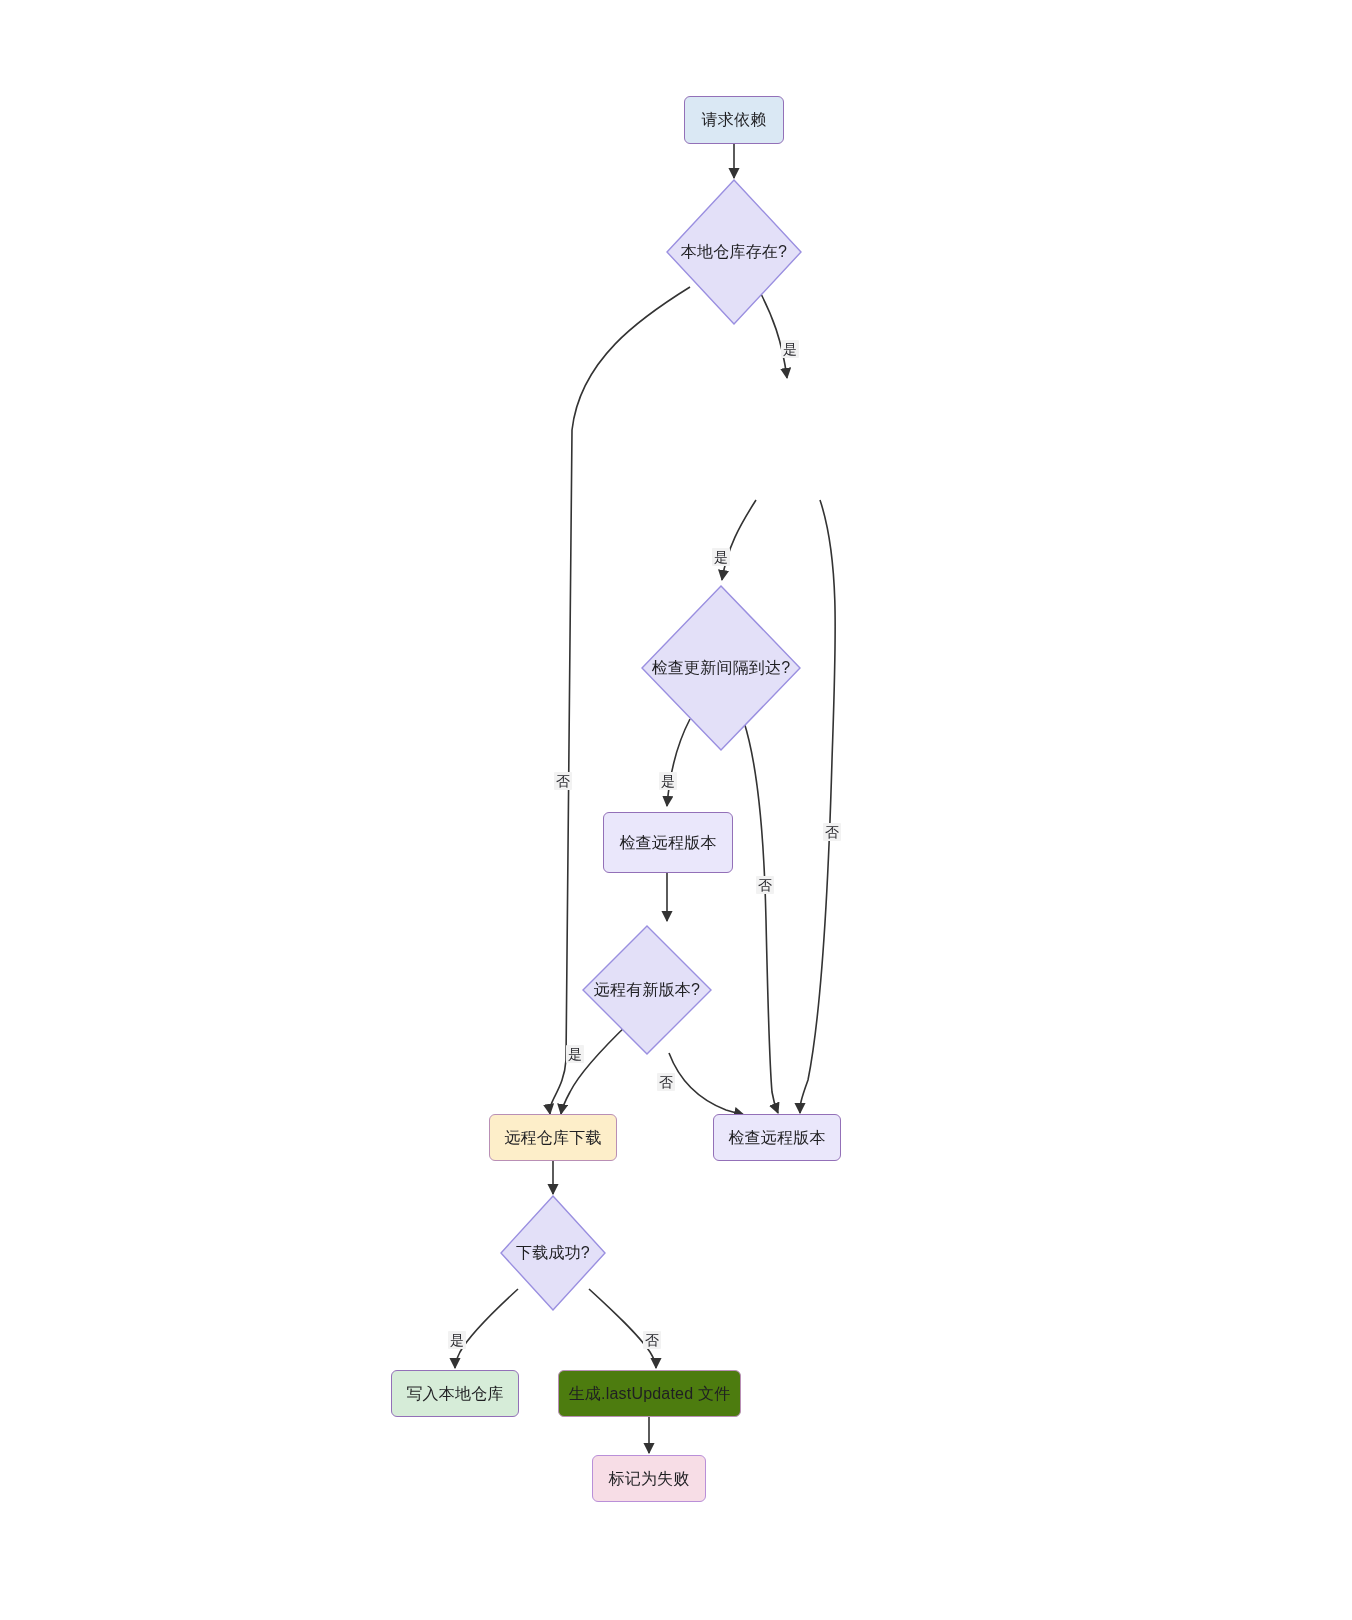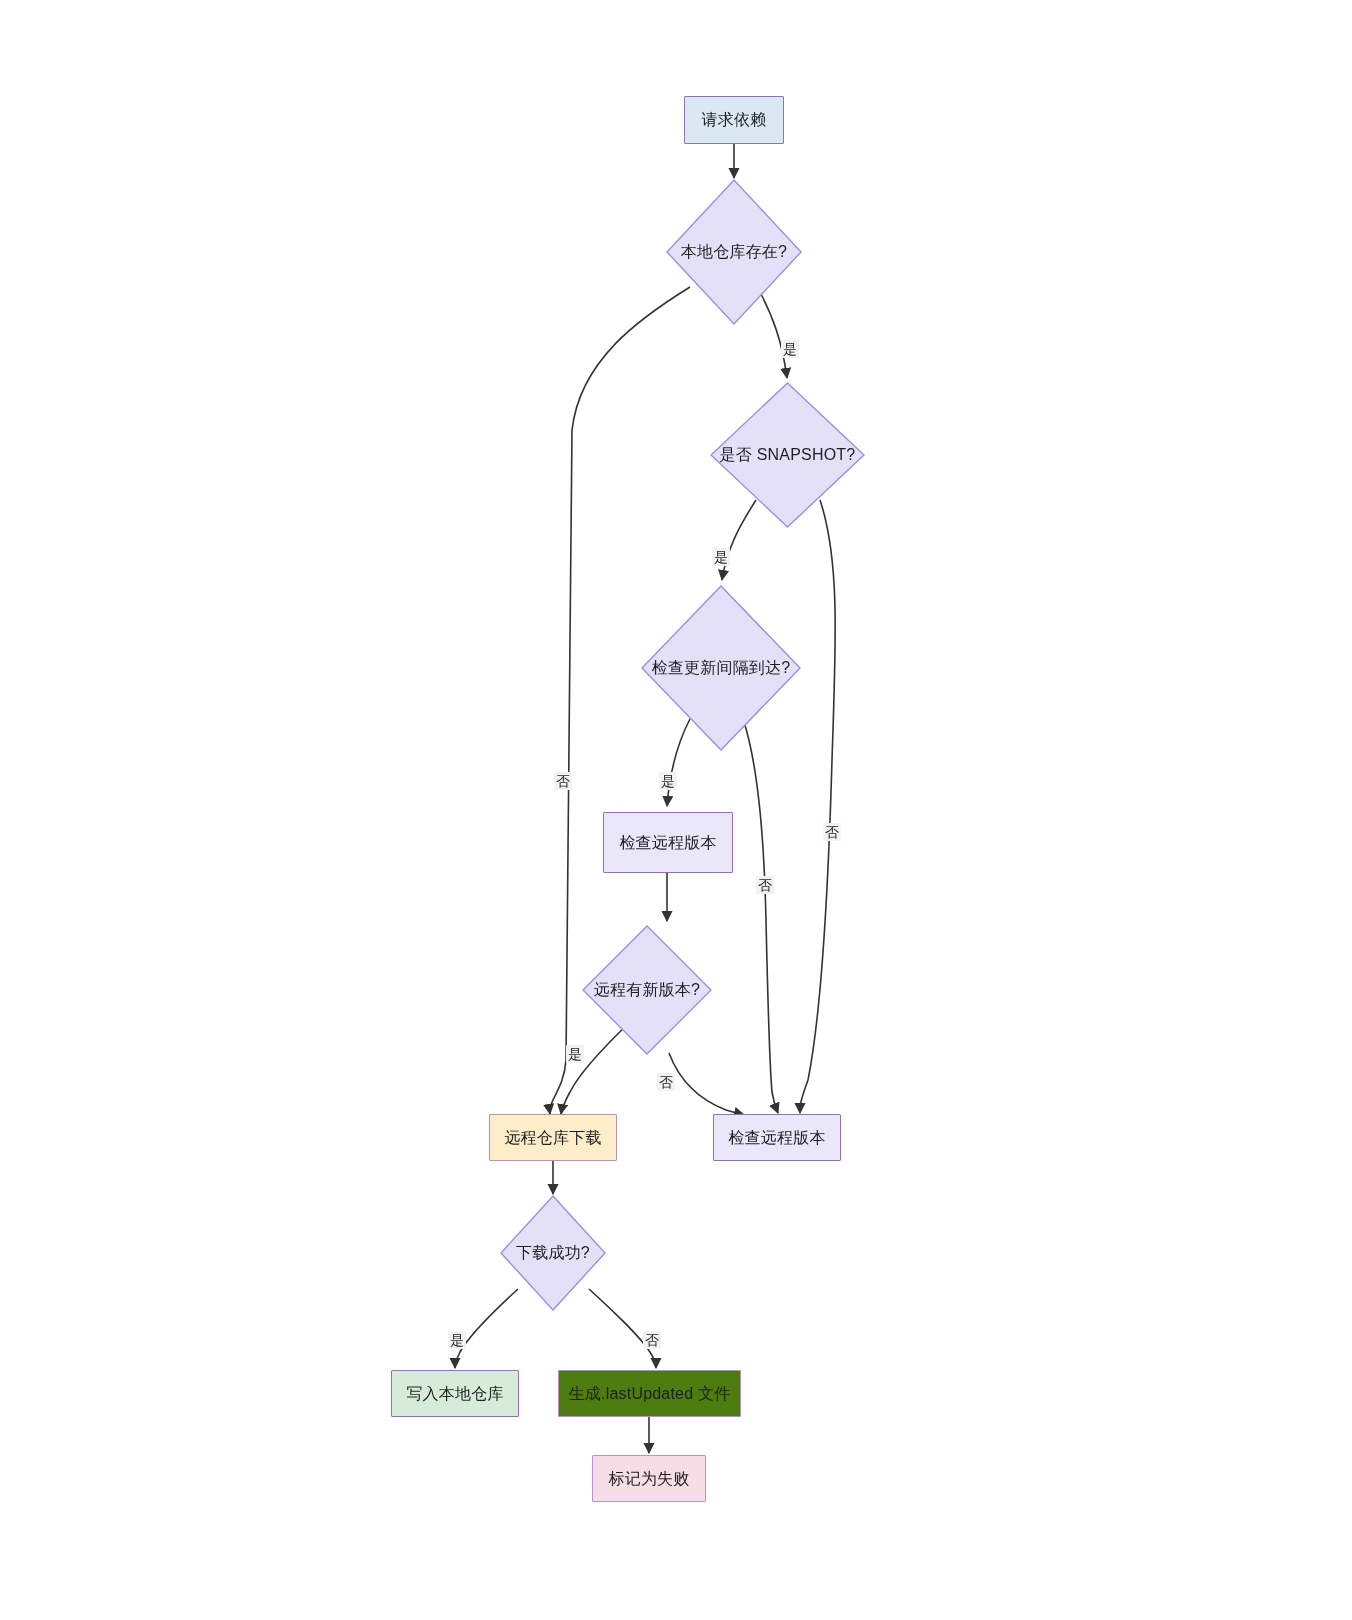--- a/index.html
+++ b/index.html
@@ -38,21 +38,21 @@
     justify-content: center;
     text-align: center;
     color: #1f1f22;
     font-size: 16px;
     line-height: 1.25;
     letter-spacing: 0.2px;
     white-space: nowrap;
   }
   .node.rect {
     border: 1.3px solid #9370b8;
-    border-radius: 1px;
+    border-radius: 6px;
   }
   .node.diamond-wrap {
     background: transparent;
     border: none;
   }
   .diamond-shape {
     position: absolute;
     left: 0;
     top: 0;
     width: 100%;
@@ -120,26 +120,20 @@
     <span>请求依赖</span>
   </div>
 
   <div class="node diamond-wrap" style="left:666px; top:179px; width:136px; height:146px;">
     <svg class="diamond-shape" viewBox="0 0 136 146" preserveAspectRatio="none">
       <polygon points="68,1 135,73 68,145 1,73" fill="#e3e0f8" stroke="#9a8fe0" stroke-width="1.4"></polygon>
     </svg>
     <span class="diamond-label">本地仓库存在?</span>
   </div>
 
-  <div class="node diamond-wrap" style="left:710px; top:382px; width:155px; height:146px;">
-    <svg class="diamond-shape" viewBox="0 0 155 146" preserveAspectRatio="none">
-      <polygon points="77.5,1 154,73 77.5,145 1,73" fill="#e3e0f8" stroke="#9a8fe0" stroke-width="1.4"></polygon>
-    </svg>
-    <span class="diamond-label">是否 SNAPSHOT?</span>
-  </div>
 
   <div class="node diamond-wrap" style="left:641px; top:585px; width:160px; height:166px;">
     <svg class="diamond-shape" viewBox="0 0 160 166" preserveAspectRatio="none">
       <polygon points="80,1 159,83 80,165 1,83" fill="#e3e0f8" stroke="#9a8fe0" stroke-width="1.4"></polygon>
     </svg>
     <span class="diamond-label">检查更新间隔到达?</span>
   </div>
 
   <div class="node rect" style="left:603px; top:812px; width:130px; height:61px;
               background:#eae7fb; border-color:#9370b8;">

